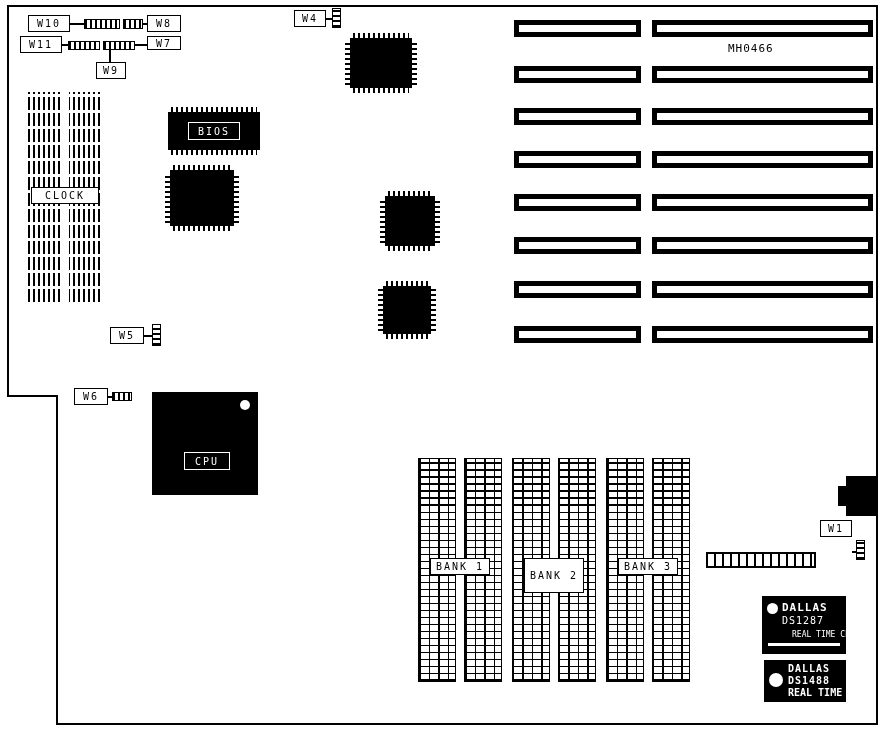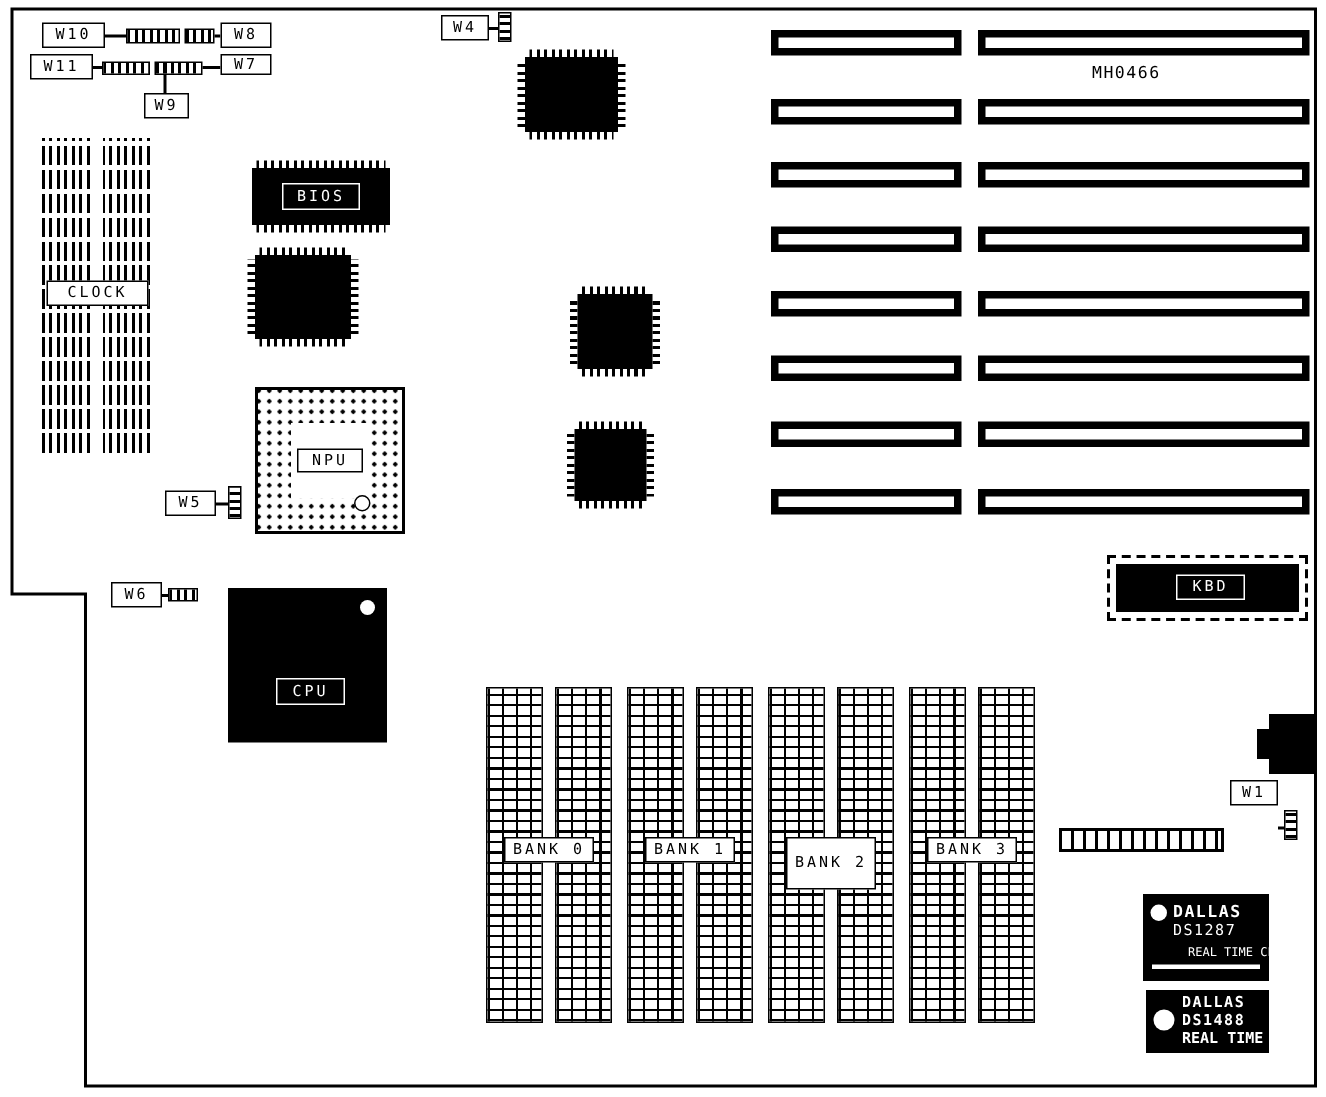--- a/index.html
+++ b/index.html
@@ -111,26 +111,20 @@
     <div class="lbl onblack" style="left:20px;top:10px;width:52px;height:18px;">BIOS</div>
   </div>
 
   <div class="chip" style="left:170px;top:170px;width:64px;height:56px;">
     <div class="pf-t"></div>
     <div class="pf-b"></div>
     <div class="pf-l"></div>
     <div class="pf-r"></div>
   </div>
 
-  <div class="pga" style="left:170px;top:258px;width:100px;height:98px;">
-    <div class="pga-inner" style="left:22px;top:22px;width:52px;height:50px;">
-      <div class="lbl" style="position:static;width:44px;height:16px;">NPU</div>
-    </div>
-    <div class="dot" style="left:64px;top:70px;width:9px;height:9px;background:#fff;border:1px solid #000;"></div>
-  </div>
 
   <div class="lbl" style="left:110px;top:327px;width:34px;height:17px;">W5</div>
   <div class="wire" style="left:144px;top:335px;width:8px;height:2px;"></div>
   <div class="pins-v" style="left:152px;top:324px;width:9px;height:22px;"></div>
 
   <div class="lbl" style="left:74px;top:388px;width:34px;height:17px;">W6</div>
   <div class="wire" style="left:108px;top:396px;width:4px;height:2px;"></div>
   <div class="pins-h" style="left:112px;top:392px;width:20px;height:9px;"></div>
 
   <div class="chip" style="left:152px;top:392px;width:106px;height:103px;">
@@ -163,34 +157,24 @@
   <div class="slot-seg" style="left:652px;top:194px;width:221px;"></div>
   <div class="slot-seg" style="left:514px;top:237px;width:127px;"></div>
   <div class="slot-seg" style="left:652px;top:237px;width:221px;"></div>
   <div class="slot-seg" style="left:514px;top:281px;width:127px;"></div>
   <div class="slot-seg" style="left:652px;top:281px;width:221px;"></div>
   <div class="slot-seg" style="left:514px;top:326px;width:127px;"></div>
   <div class="slot-seg" style="left:652px;top:326px;width:221px;"></div>
 
   <div class="part-number" style="left:728px;top:42px;">MH0466</div>
 
-  <div class="kbdwrap" style="left:738px;top:370px;width:134px;height:44px;">
-    <div class="chip" style="left:4px;top:4px;right:4px;bottom:4px;">
-      <div class="lbl onblack" style="left:40px;top:7px;width:46px;height:17px;">KBD</div>
-    </div>
-  </div>
 
   <div class="chip" style="left:846px;top:476px;width:31px;height:40px;"></div>
   <div class="chip" style="left:838px;top:486px;width:8px;height:20px;"></div>
 
-  <div class="bank" style="left:322px;top:458px;">
-    <div class="simm" style="left:2px;top:0;"></div>
-    <div class="simm" style="left:48px;top:0;"></div>
-    <div class="lbl" style="left:14px;top:100px;width:60px;height:17px;">BANK 0</div>
-  </div>
   <div class="bank" style="left:416px;top:458px;">
     <div class="simm" style="left:2px;top:0;"></div>
     <div class="simm" style="left:48px;top:0;"></div>
     <div class="lbl" style="left:14px;top:100px;width:60px;height:17px;">BANK 1</div>
   </div>
   <div class="bank" style="left:510px;top:458px;">
     <div class="simm" style="left:2px;top:0;"></div>
     <div class="simm" style="left:48px;top:0;"></div>
     <div class="lbl" style="left:14px;top:100px;width:60px;height:35px;">BANK 2</div>
   </div>

